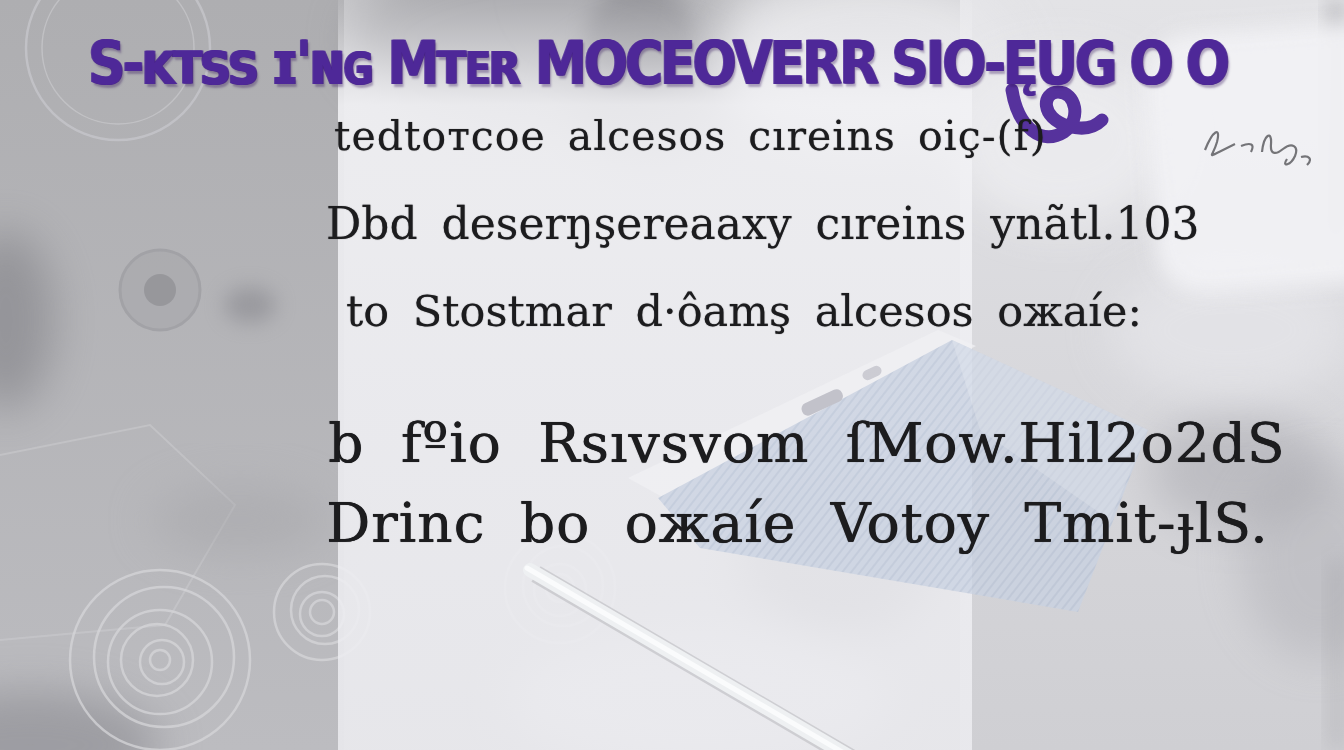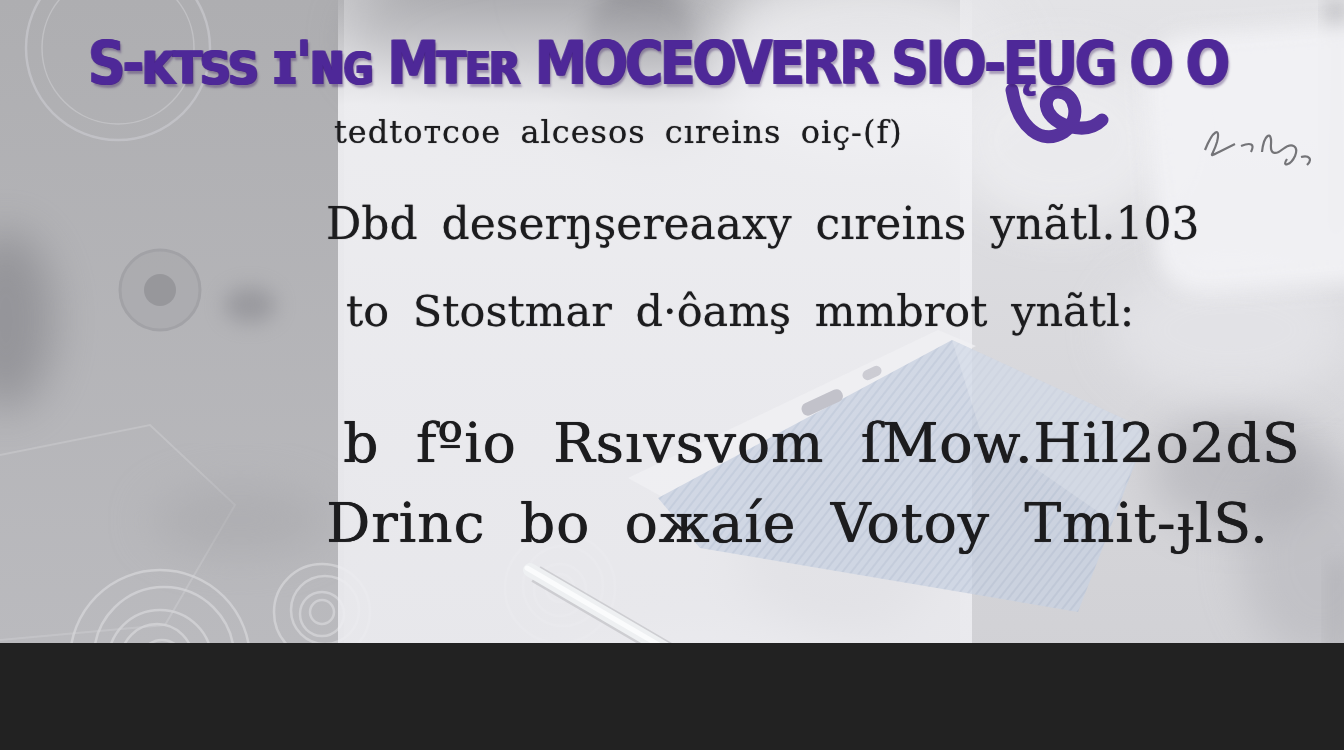--- a/index.html
+++ b/index.html
@@ -1,35 +1,35 @@
 <!DOCTYPE html>
 <html><head>
 <meta charset="utf-8">
 <style>
   html,body{margin:0;padding:0;background:#222;}
   .stage{
-    position:relative;width:1344px;height:643px;overflow:hidden;
+    position:relative;width:1344px;height:750px;overflow:hidden;
     background:#c7c7ca;
     font-family:"DejaVu Serif","Liberation Serif",serif;
   }
   svg.bg{position:absolute;left:0;top:0;width:1344px;height:750px;display:block;}
   .txt{position:absolute;color:#1c1c1e;white-space:nowrap;line-height:1;
        text-shadow:0 0 1px rgba(25,25,28,.65);}
   .title{
     position:absolute;left:88px;top:32px;
     font-family:"DejaVu Sans","Liberation Sans",sans-serif;
     font-weight:bold;font-size:52px;letter-spacing:-3px;white-space:nowrap;
     color:#4e2898;line-height:1;
     transform:scaleY(1.18);transform-origin:left top;
     text-shadow:2px 3px 2px rgba(45,15,90,.35),-1px 0 0 rgba(78,40,152,.85),1px 0 0 rgba(78,40,152,.85);
   }
-  .l1{left:334px;top:116px;font-size:32px;word-spacing:8px;letter-spacing:1px;}
+  .l1{left:334px;top:116px;font-size:41px;word-spacing:8px;letter-spacing:1px;}
   .l2{left:326px;top:202px;font-size:44px;word-spacing:10px;}
   .l3{left:346px;top:290px;font-size:43px;word-spacing:10px;}
-  .l4{left:343px;top:416px;font-size:55px;word-spacing:18px;letter-spacing:1px;}
+  .l4{left:328px;top:416px;font-size:55px;word-spacing:18px;letter-spacing:1px;}
   .l5{left:326px;top:496px;font-size:55px;word-spacing:16px;letter-spacing:1px;}
   .big{text-shadow:.6px 0 0 #1c1c1e,0 0 1px rgba(25,25,28,.6);}
 </style>
 </head>
 <body>
 
 <div class="stage">
 
   <svg class="bg" viewBox="0 0 1344 750" aria-hidden="true">
     <defs>
@@ -144,17 +144,17 @@
 
     <g stroke="#4b4b4f" stroke-width="2.2" fill="none" opacity="0.75">
       <path d="M1205,150 c8,-20 16,-24 12,-8 c-4,14 -10,16 2,10 l16,-8 m6,2 c10,-4 14,-2 10,6"></path>
       <path d="M1262,152 c2,-18 10,-22 9,-8 c-1,12 6,10 12,5 c9,-7 16,-3 12,7 c-4,9 -14,12 -8,3 m14,-2 c8,-2 12,2 6,8"></path>
     </g>
   </svg>
 
   <div class="title">S-ᴋᴛss ɪ'ɴɢ Mᴛᴇʀ MOCEOVERR SIO-ĘUG O O</div>
   <div class="txt l1">tedtoтcoe alcesos cıreins oiç-(f)</div>
   <div class="txt l2">Dbd deserŋşereaaxy cıreins ynãtl.103</div>
-  <div class="txt l3">to Stostmar d·ôamş mmbrot ynãtl:</div>
+  <div class="txt l3">to Stostmar d·ôamş alcesos oжaíe:</div>
   <div class="txt l4 big">b fºio Rsıvsvom ſMow.Hil2o2dS</div>
   <div class="txt l5 big">Drinc bo oжaíe Votoy Tmit-ɟlS.</div>
 
 </div>
 
 </body></html>

